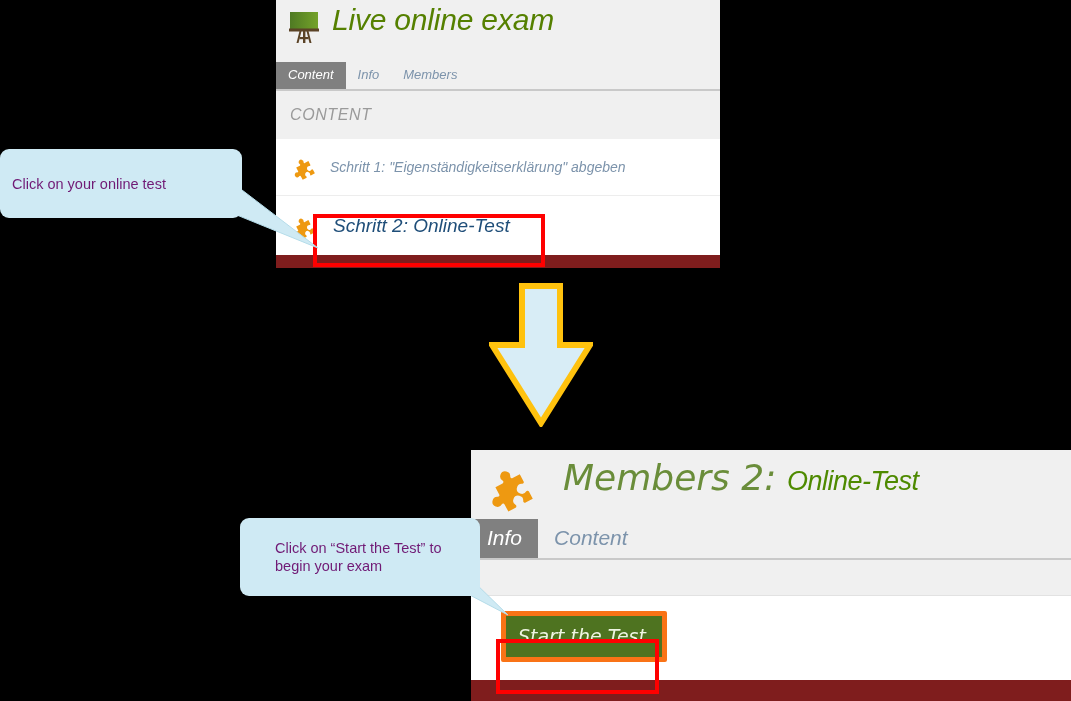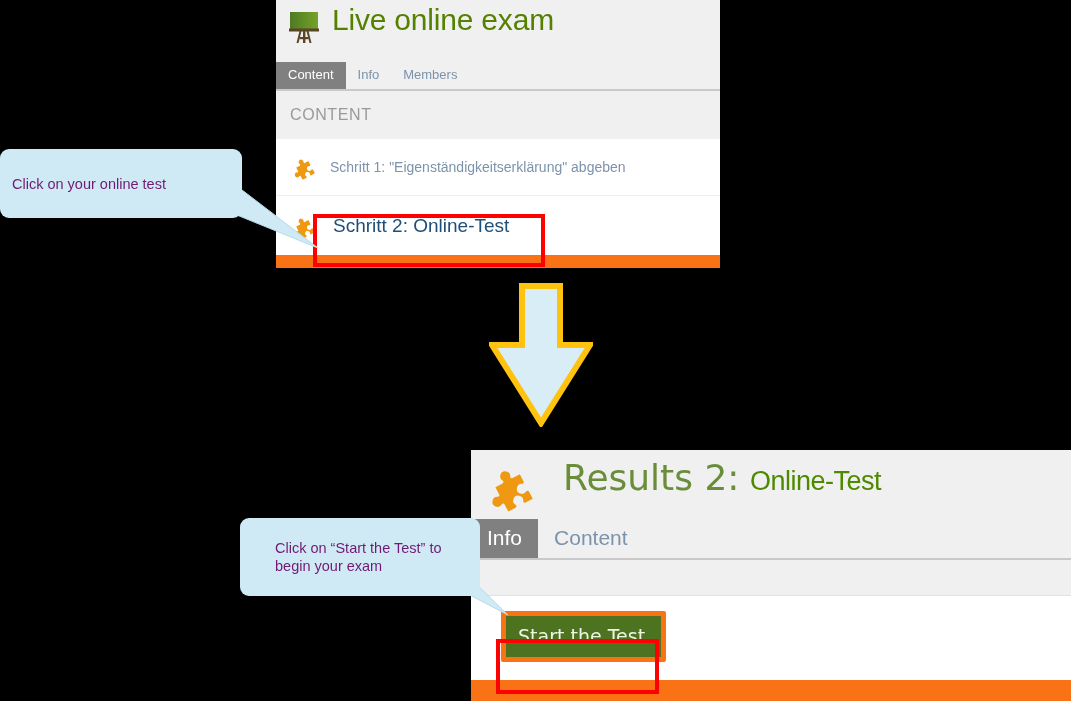--- a/index.html
+++ b/index.html
@@ -11,22 +11,23 @@
     width: 1071px;
     height: 701px;
     position: relative;
     overflow: hidden;
     font-family: "Liberation Sans", sans-serif;
   }
 
   
   .panel {
     position: absolute;
-    background: #f97316;
+    background: #7f1d1d;
     overflow: hidden;
+    font-style: italic;
   }
 
   
   #panel-course {
     left: 276px;
     top: 0px;
     width: 444px;
     height: 268px;
   }
   #panel-course .panel-head {
@@ -315,21 +316,21 @@
 
   <div class="panel-head">
     <span class="test-icon">
       <svg viewBox="0 0 32 32" width="52" height="52">
         <g transform="rotate(-28 16 16)">
           <path fill="#ee9911" d="M5,11 h5 a1,1 0 0 0 0.9,-1.4 a3.1,3.1 0 1 1 5.2,0 a1,1 0 0 0 0.9,1.4 h5 v5 a1,1 0 0 1 -1.4,0.9 a3.1,3.1 0 1 0 0,5.2 a1,1 0 0 1 1.4,0.9 v5 h-5 a1,1 0 0 1 -0.9,-1.4 a3.1,3.1 0 1 0 -5.2,0 a1,1 0 0 1 -0.9,1.4 h-5 v-5 a1,1 0 0 0 -1.4,-0.9 a3.1,3.1 0 1 1 0,-5.2 a1,1 0 0 0 1.4,-0.9 z"></path>
         </g>
       </svg>
     </span>
     <div class="test-title">
-      <span class="title-pre">Results 2:</span><span>&nbsp;</span><span class="title-main">Online-Test</span>
+      <span class="title-pre">Members 2:</span><span>&nbsp;</span><span class="title-main">Online-Test</span>
     </div>
   </div>
 
   <div class="tabbar">
     <div class="tab active">Info</div>
     <div class="tab">Content</div>
   </div>
 
   <div class="body-gap"></div>
 

